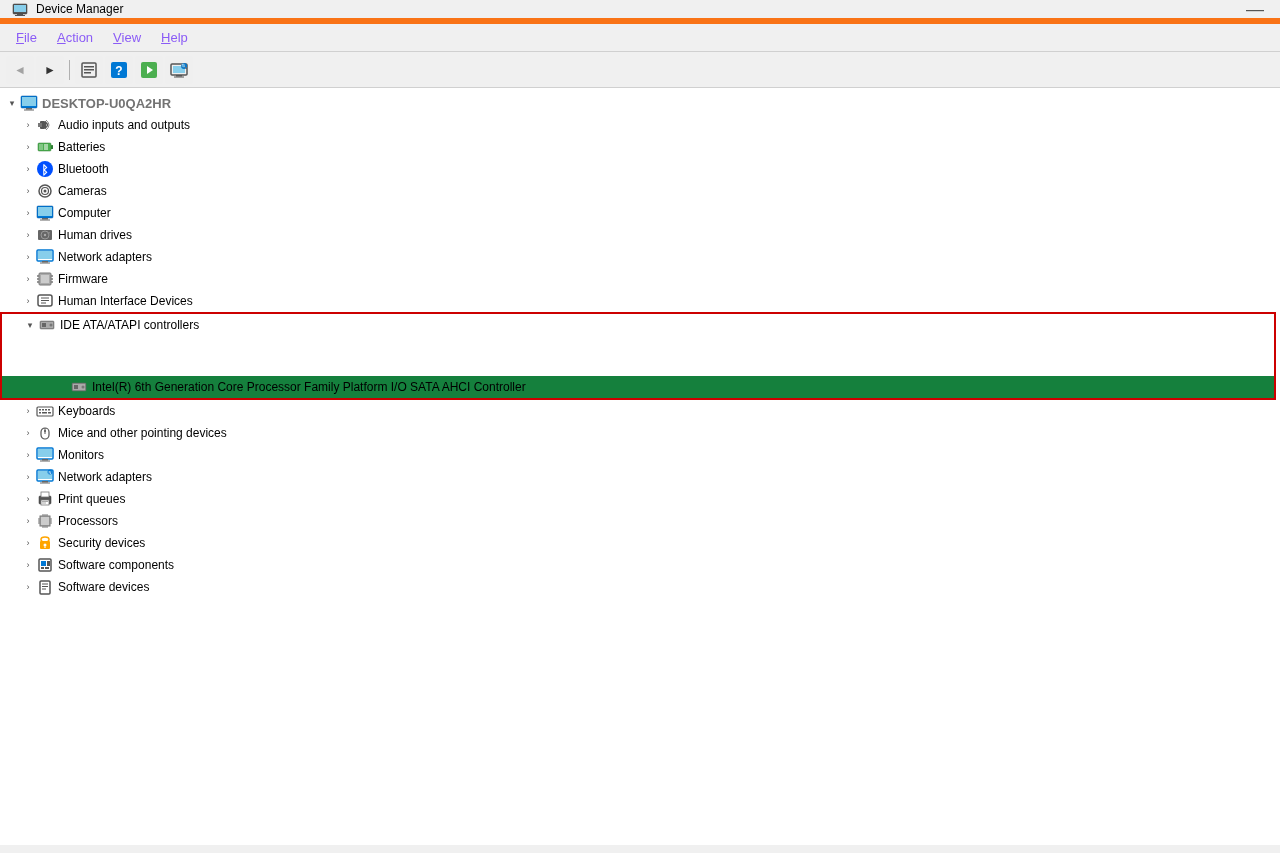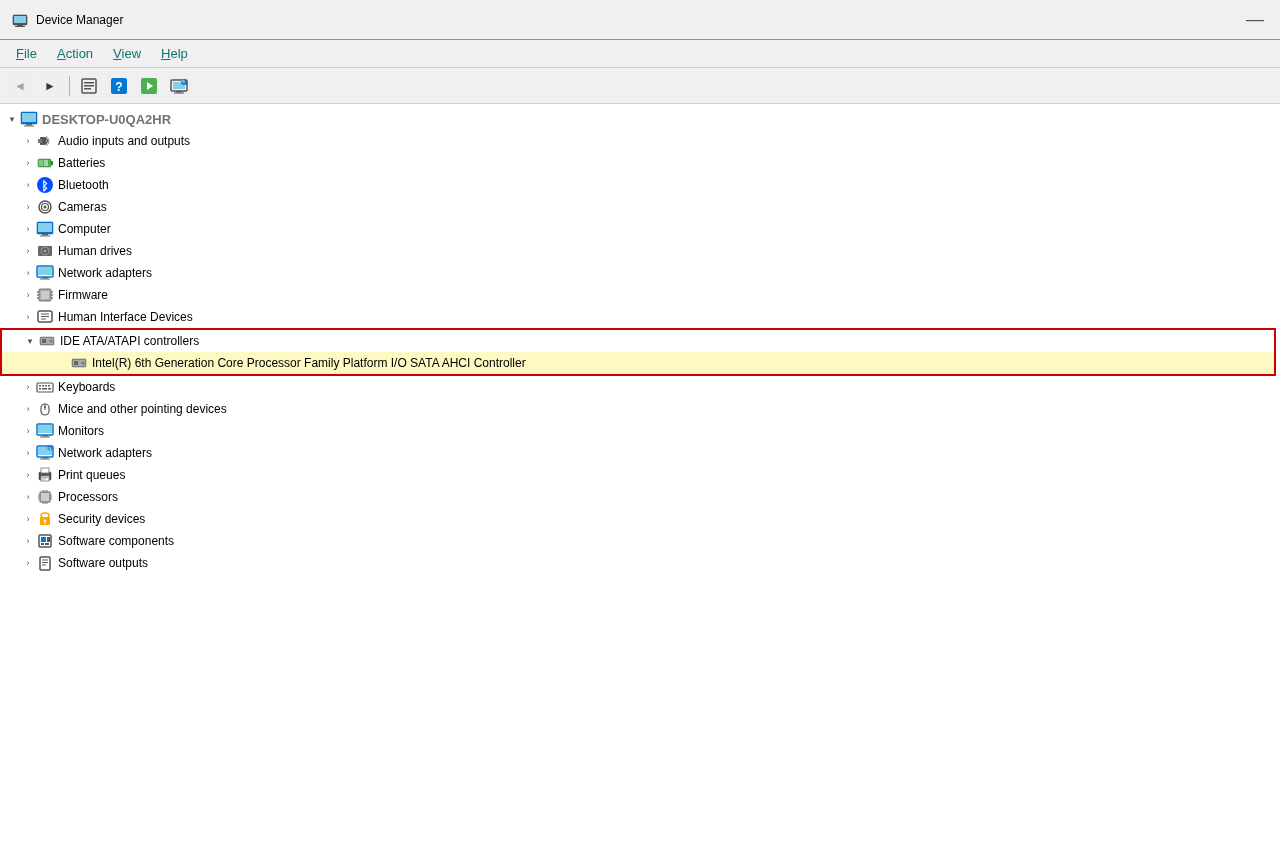--- a/index.html
+++ b/index.html
@@ -12,22 +12,22 @@
       overflow: hidden;
     }
 
     
     .title-bar {
       display: flex;
       align-items: center;
       justify-content: space-between;
       background: #f0f0f0;
       padding: 6px 12px;
-      height: 40px;
-      border-bottom: 1px solid #f97316;
+      height: 24px;
+      border-bottom: 6px solid #f97316;
     }
     .title-bar-left {
       display: flex;
       align-items: center;
       gap: 8px;
     }
     .title-bar-title {
       font-size: 12px;
       color: #000;
     }
@@ -45,21 +45,21 @@
       background: #f0f0f0;
       padding: 2px 8px;
       height: 28px;
       border-bottom: 1px solid #d0d0d0;
       gap: 4px;
     }
     .menu-item {
       padding: 3px 8px;
       cursor: pointer;
       font-size: 13px;
-      color: #0f766e;
+      color: #8b5cf6;
     }
     .menu-item .underline {
       text-decoration: underline;
     }
 
     
     .toolbar {
       display: flex;
       align-items: center;
       background: #f0f0f0;
@@ -366,21 +366,21 @@
           <svg width="18" height="18" viewBox="0 0 18 18">
             <rect x="2" y="5" width="14" height="8" rx="1" fill="#888" stroke="#666" stroke-width="0.5"></rect>
             <rect x="3" y="6" width="12" height="6" fill="#aaa"></rect>
             <rect x="4" y="7" width="4" height="4" fill="#666"></rect>
             <circle cx="13" cy="9" r="1.5" fill="#777"></circle>
           </svg>
         </div>
         <span class="tree-label">IDE ATA/ATAPI controllers</span>
       </div>
 
-      <div class="tree-item indent-2" style="background:#fef9c3;">
+      <div class="tree-item indent-2" style="background:#15803d;margin-top:40px;">
         <div class="tree-toggle" style="visibility:hidden;">›</div>
         <div class="tree-icon">
           <svg width="18" height="18" viewBox="0 0 18 18">
             <rect x="2" y="5" width="14" height="8" rx="1" fill="#888" stroke="#666" stroke-width="0.5"></rect>
             <rect x="3" y="6" width="12" height="6" fill="#aaa"></rect>
             <rect x="4" y="7" width="4" height="4" fill="#666"></rect>
             <circle cx="13" cy="9" r="1.5" fill="#777"></circle>
           </svg>
         </div>
         <span class="tree-label">Intel(R) 6th Generation Core Processor Family Platform I/O SATA AHCI Controller</span>
@@ -511,17 +511,17 @@
     <div class="tree-item indent-1">
       <div class="tree-toggle">›</div>
       <div class="tree-icon">
         <svg width="18" height="18" viewBox="0 0 18 18">
           <rect x="4" y="3" width="10" height="13" rx="1" fill="none" stroke="#555" stroke-width="1.5"></rect>
           <line x1="6" y1="6" x2="12" y2="6" stroke="#555" stroke-width="1"></line>
           <line x1="6" y1="8.5" x2="12" y2="8.5" stroke="#555" stroke-width="1"></line>
           <line x1="6" y1="11" x2="10" y2="11" stroke="#555" stroke-width="1"></line>
         </svg>
       </div>
-      <span class="tree-label">Software outputs</span>
+      <span class="tree-label">Software devices</span>
     </div>
 
   </div>
 </div>
 
 </body></html>

